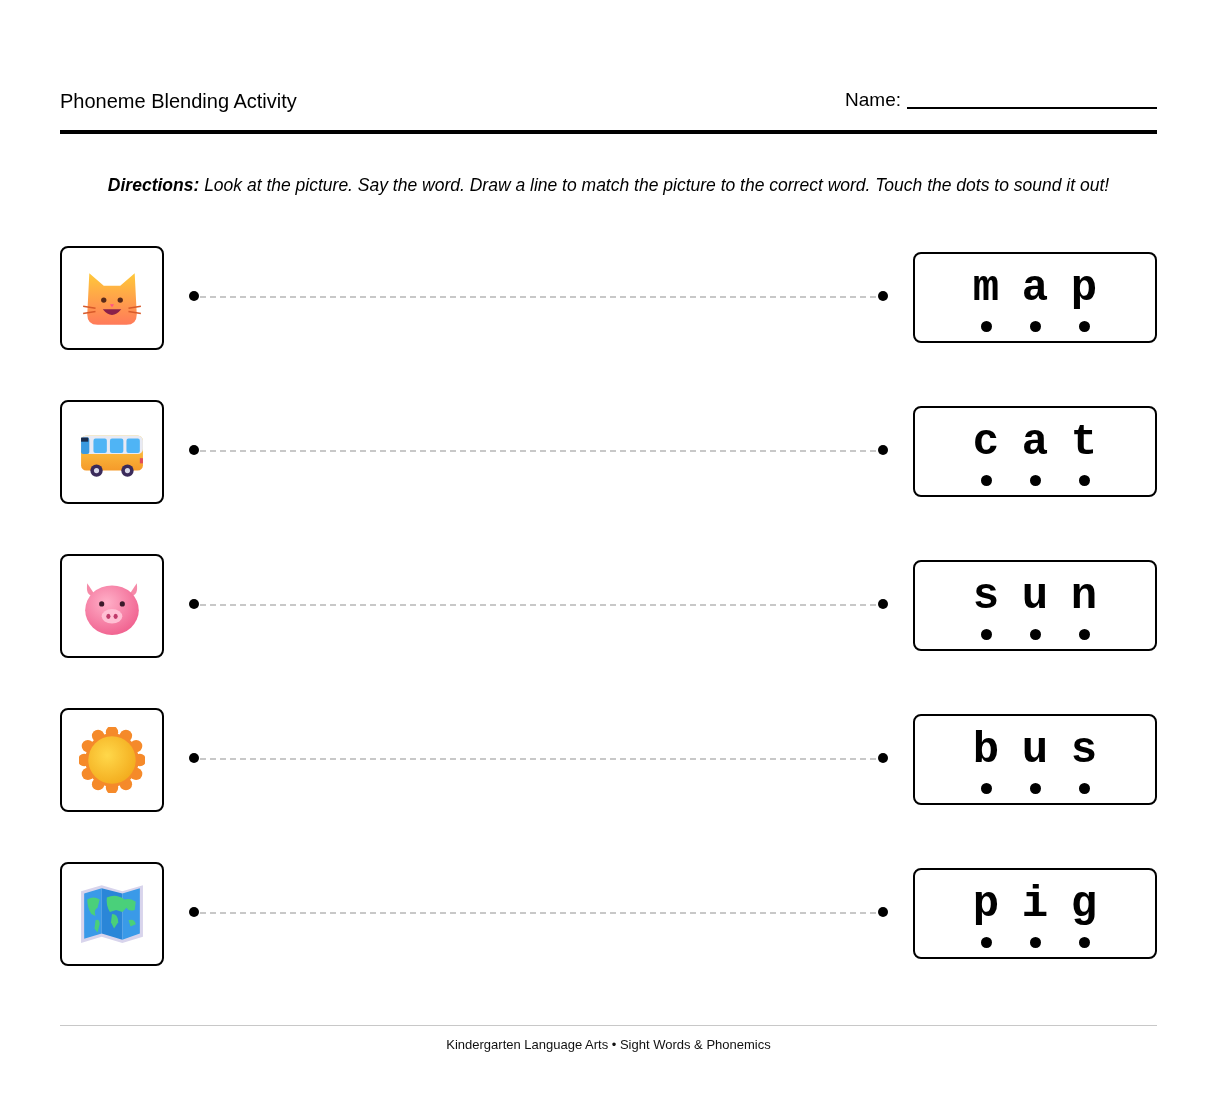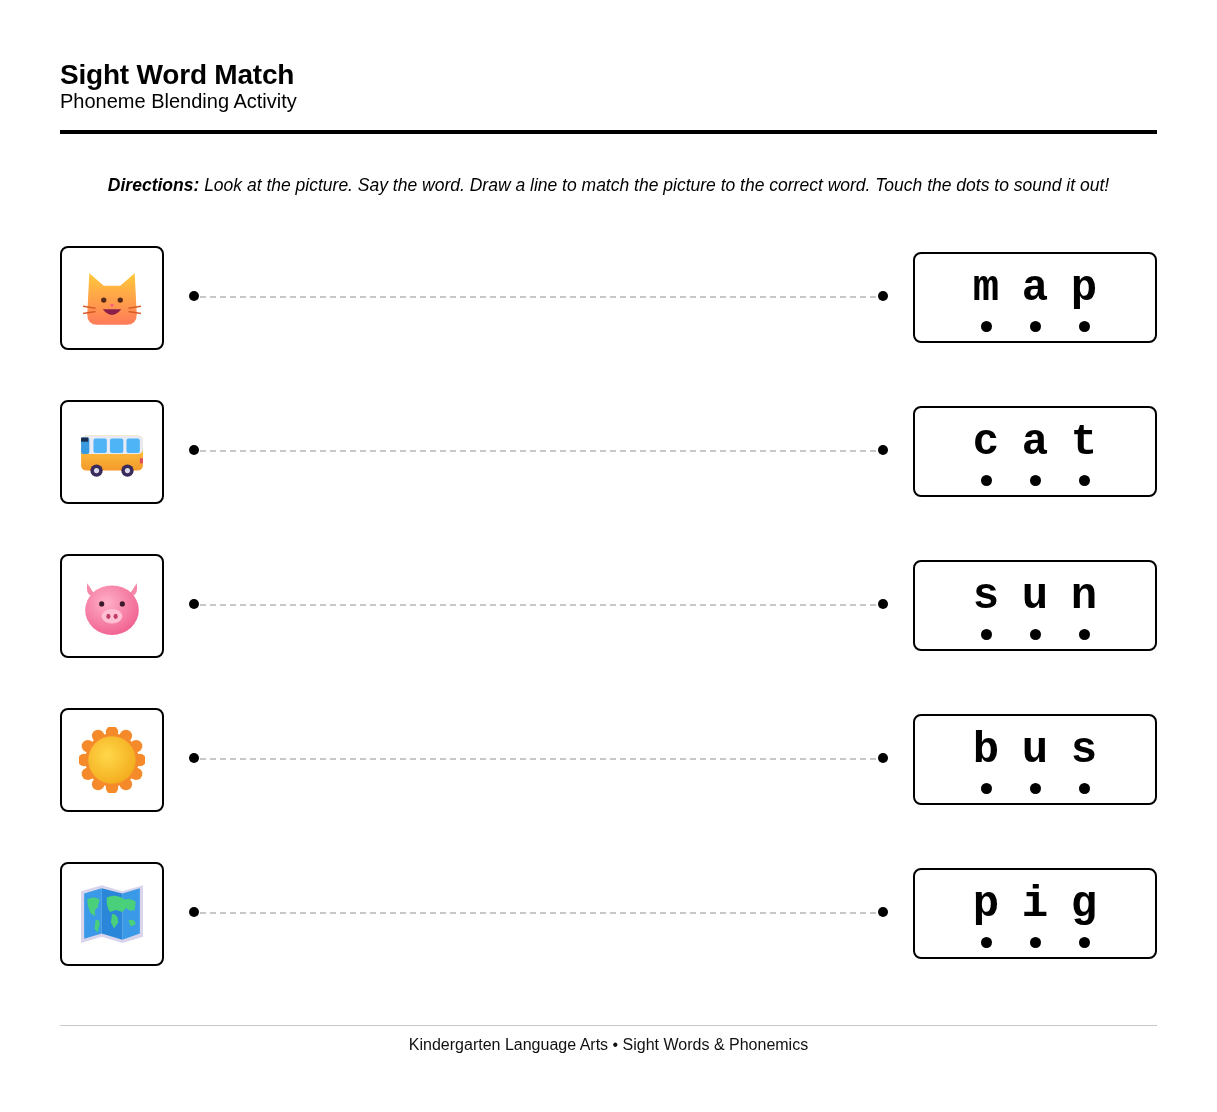--- a/index.html
+++ b/index.html
@@ -166,33 +166,36 @@
       width: 1097px;
       height: 1px;
       background: #c8c8c8;
     }
     .footer-text {
       position: absolute;
       left: 0;
       top: 1037px;
       width: 1097px;
       text-align: center;
-      font-size: 16px;
+      font-size: 13px;
       line-height: 16px;
       color: #111;
     }
   </style>
 </head>
 <body>
 
 <div class="page">
 
   <div class="header">
-    <div class="title">Sight Word Match</div>
     <div class="subtitle">Phoneme Blending Activity</div>
+    <div class="name-field">
+      <span class="name-label">Name:</span>
+      <span class="name-line"></span>
+    </div>
     <div class="header-rule"></div>
   </div>
 
   <div class="directions"><b>Directions:</b><span> Look at the picture. Say the word. Draw a line to match the picture to the correct word. Touch the dots to sound it out!</span></div>
 
   <div class="row" style="top:246px;">
     <div class="pic-box">
       <svg viewBox="0 0 64 64">
         <defs>
           <linearGradient id="catg" x1="0" y1="0" x2="0" y2="1">

